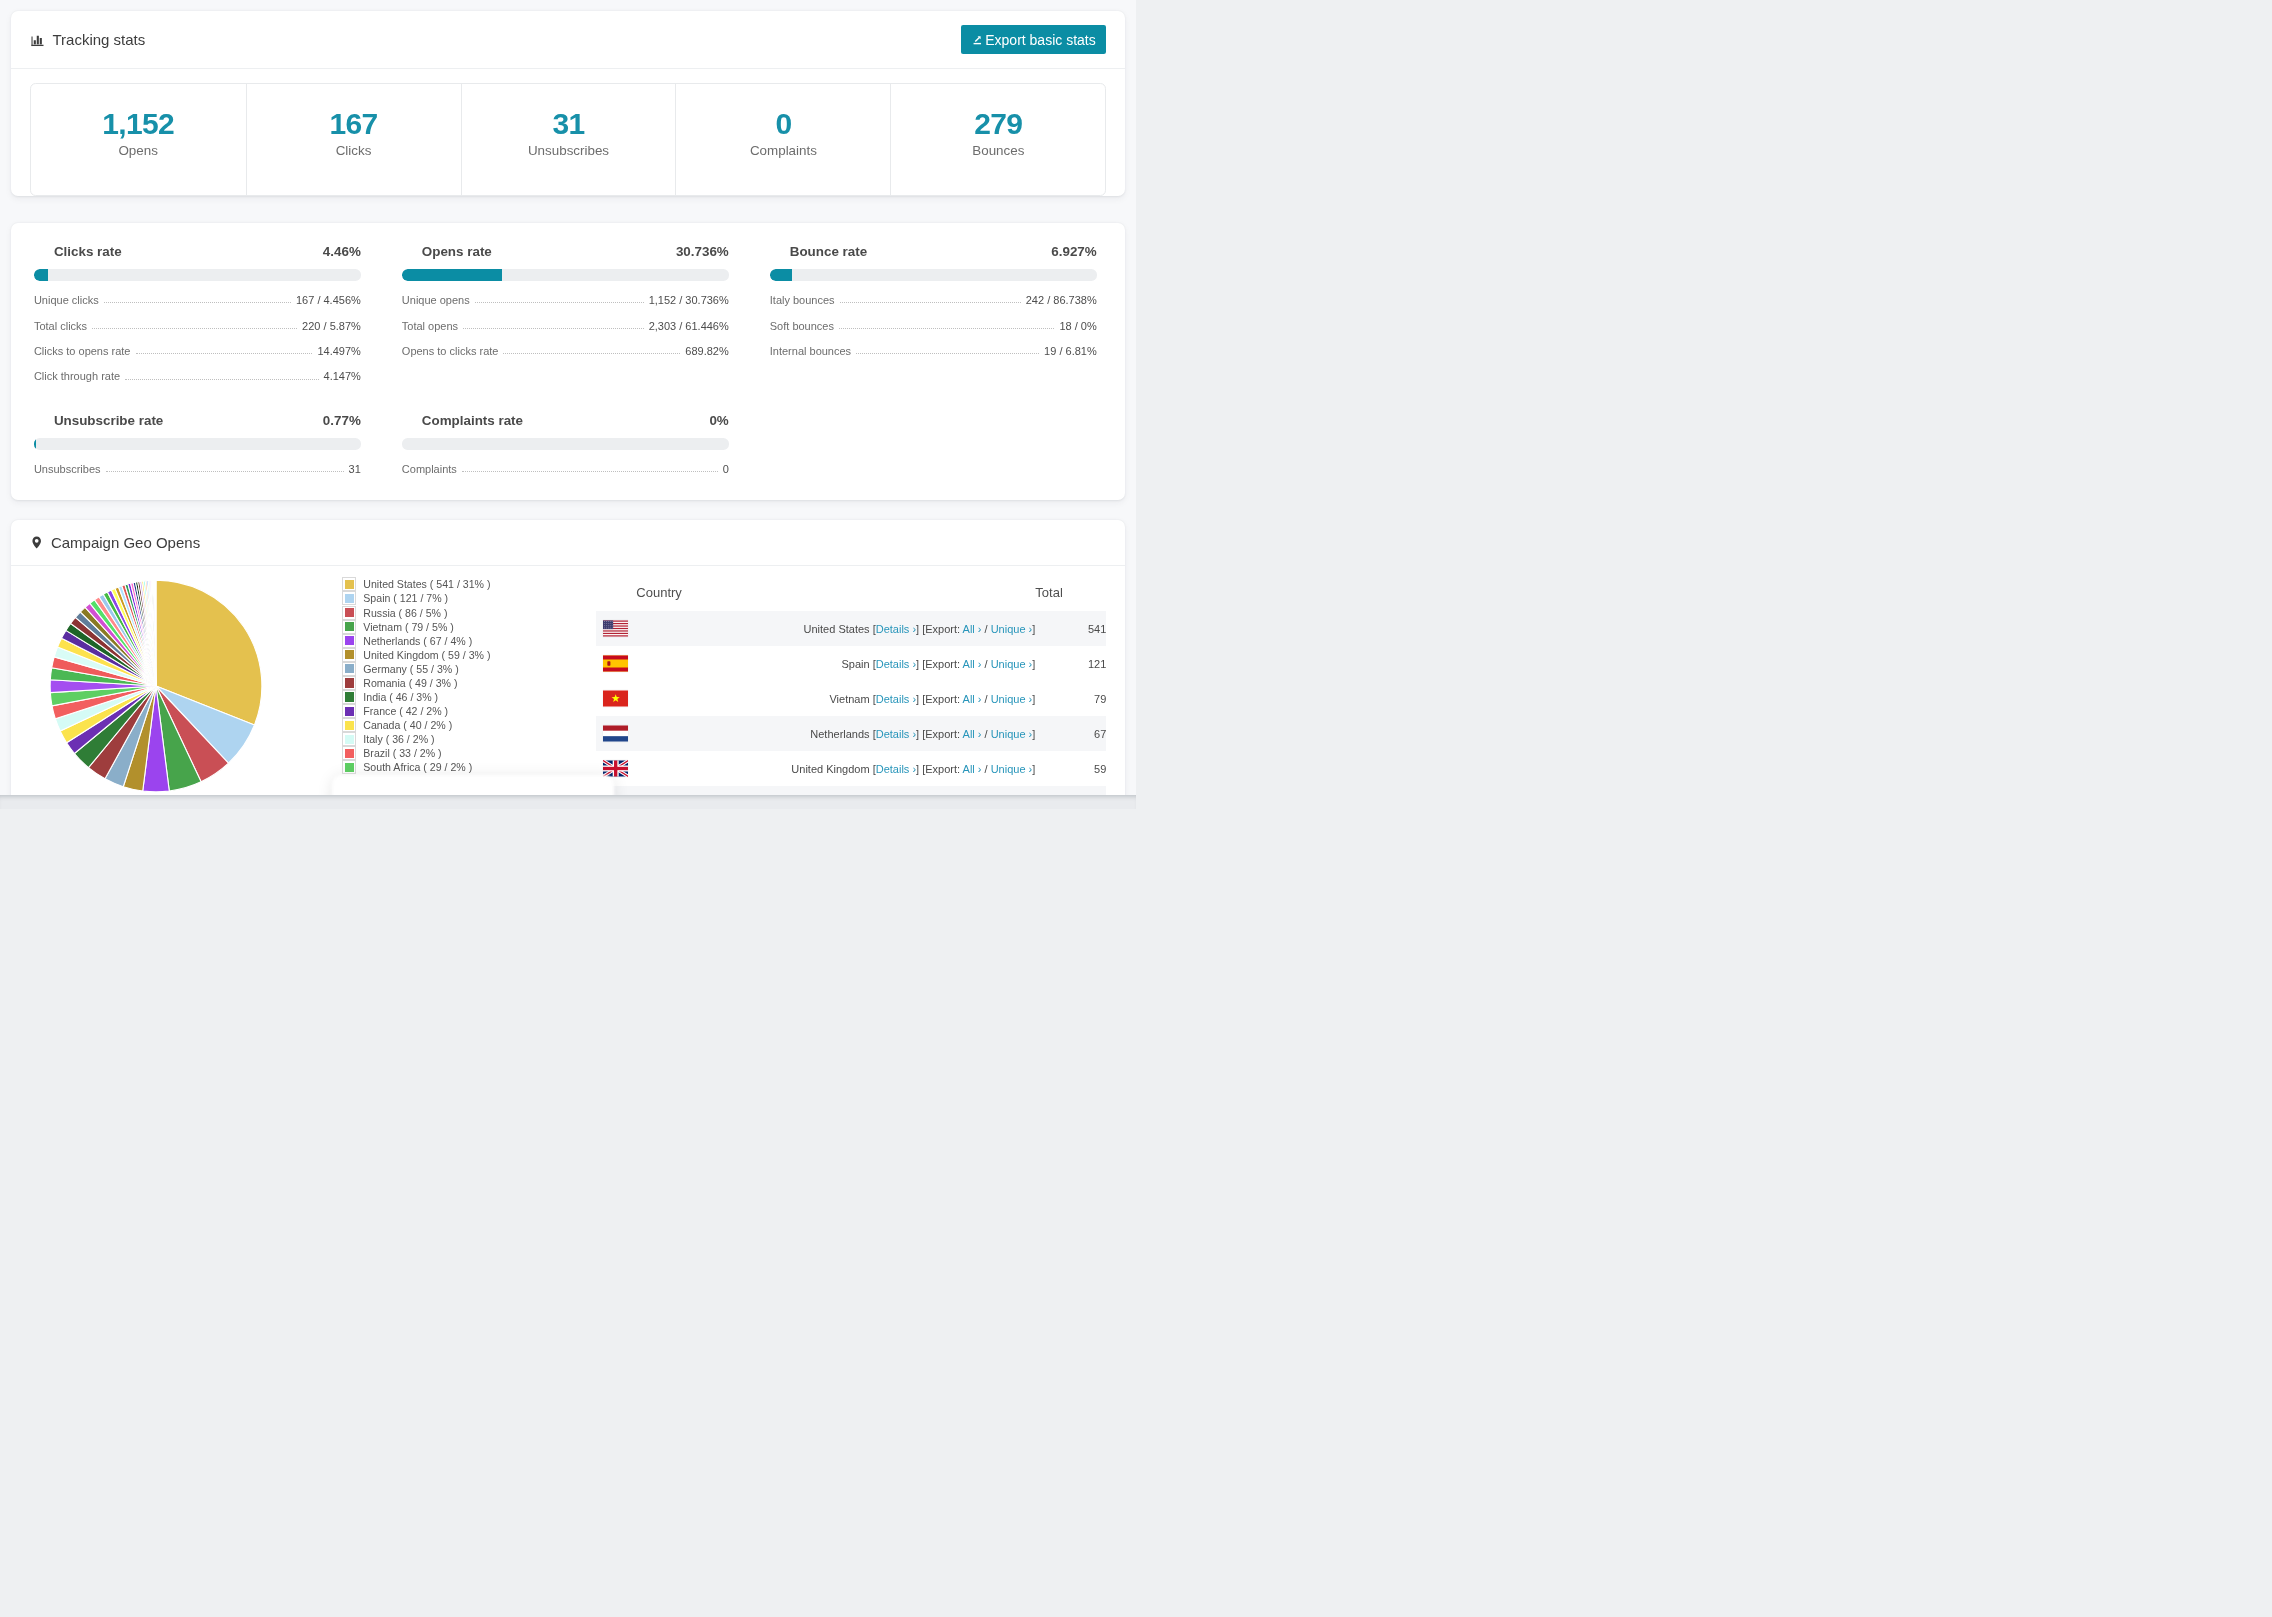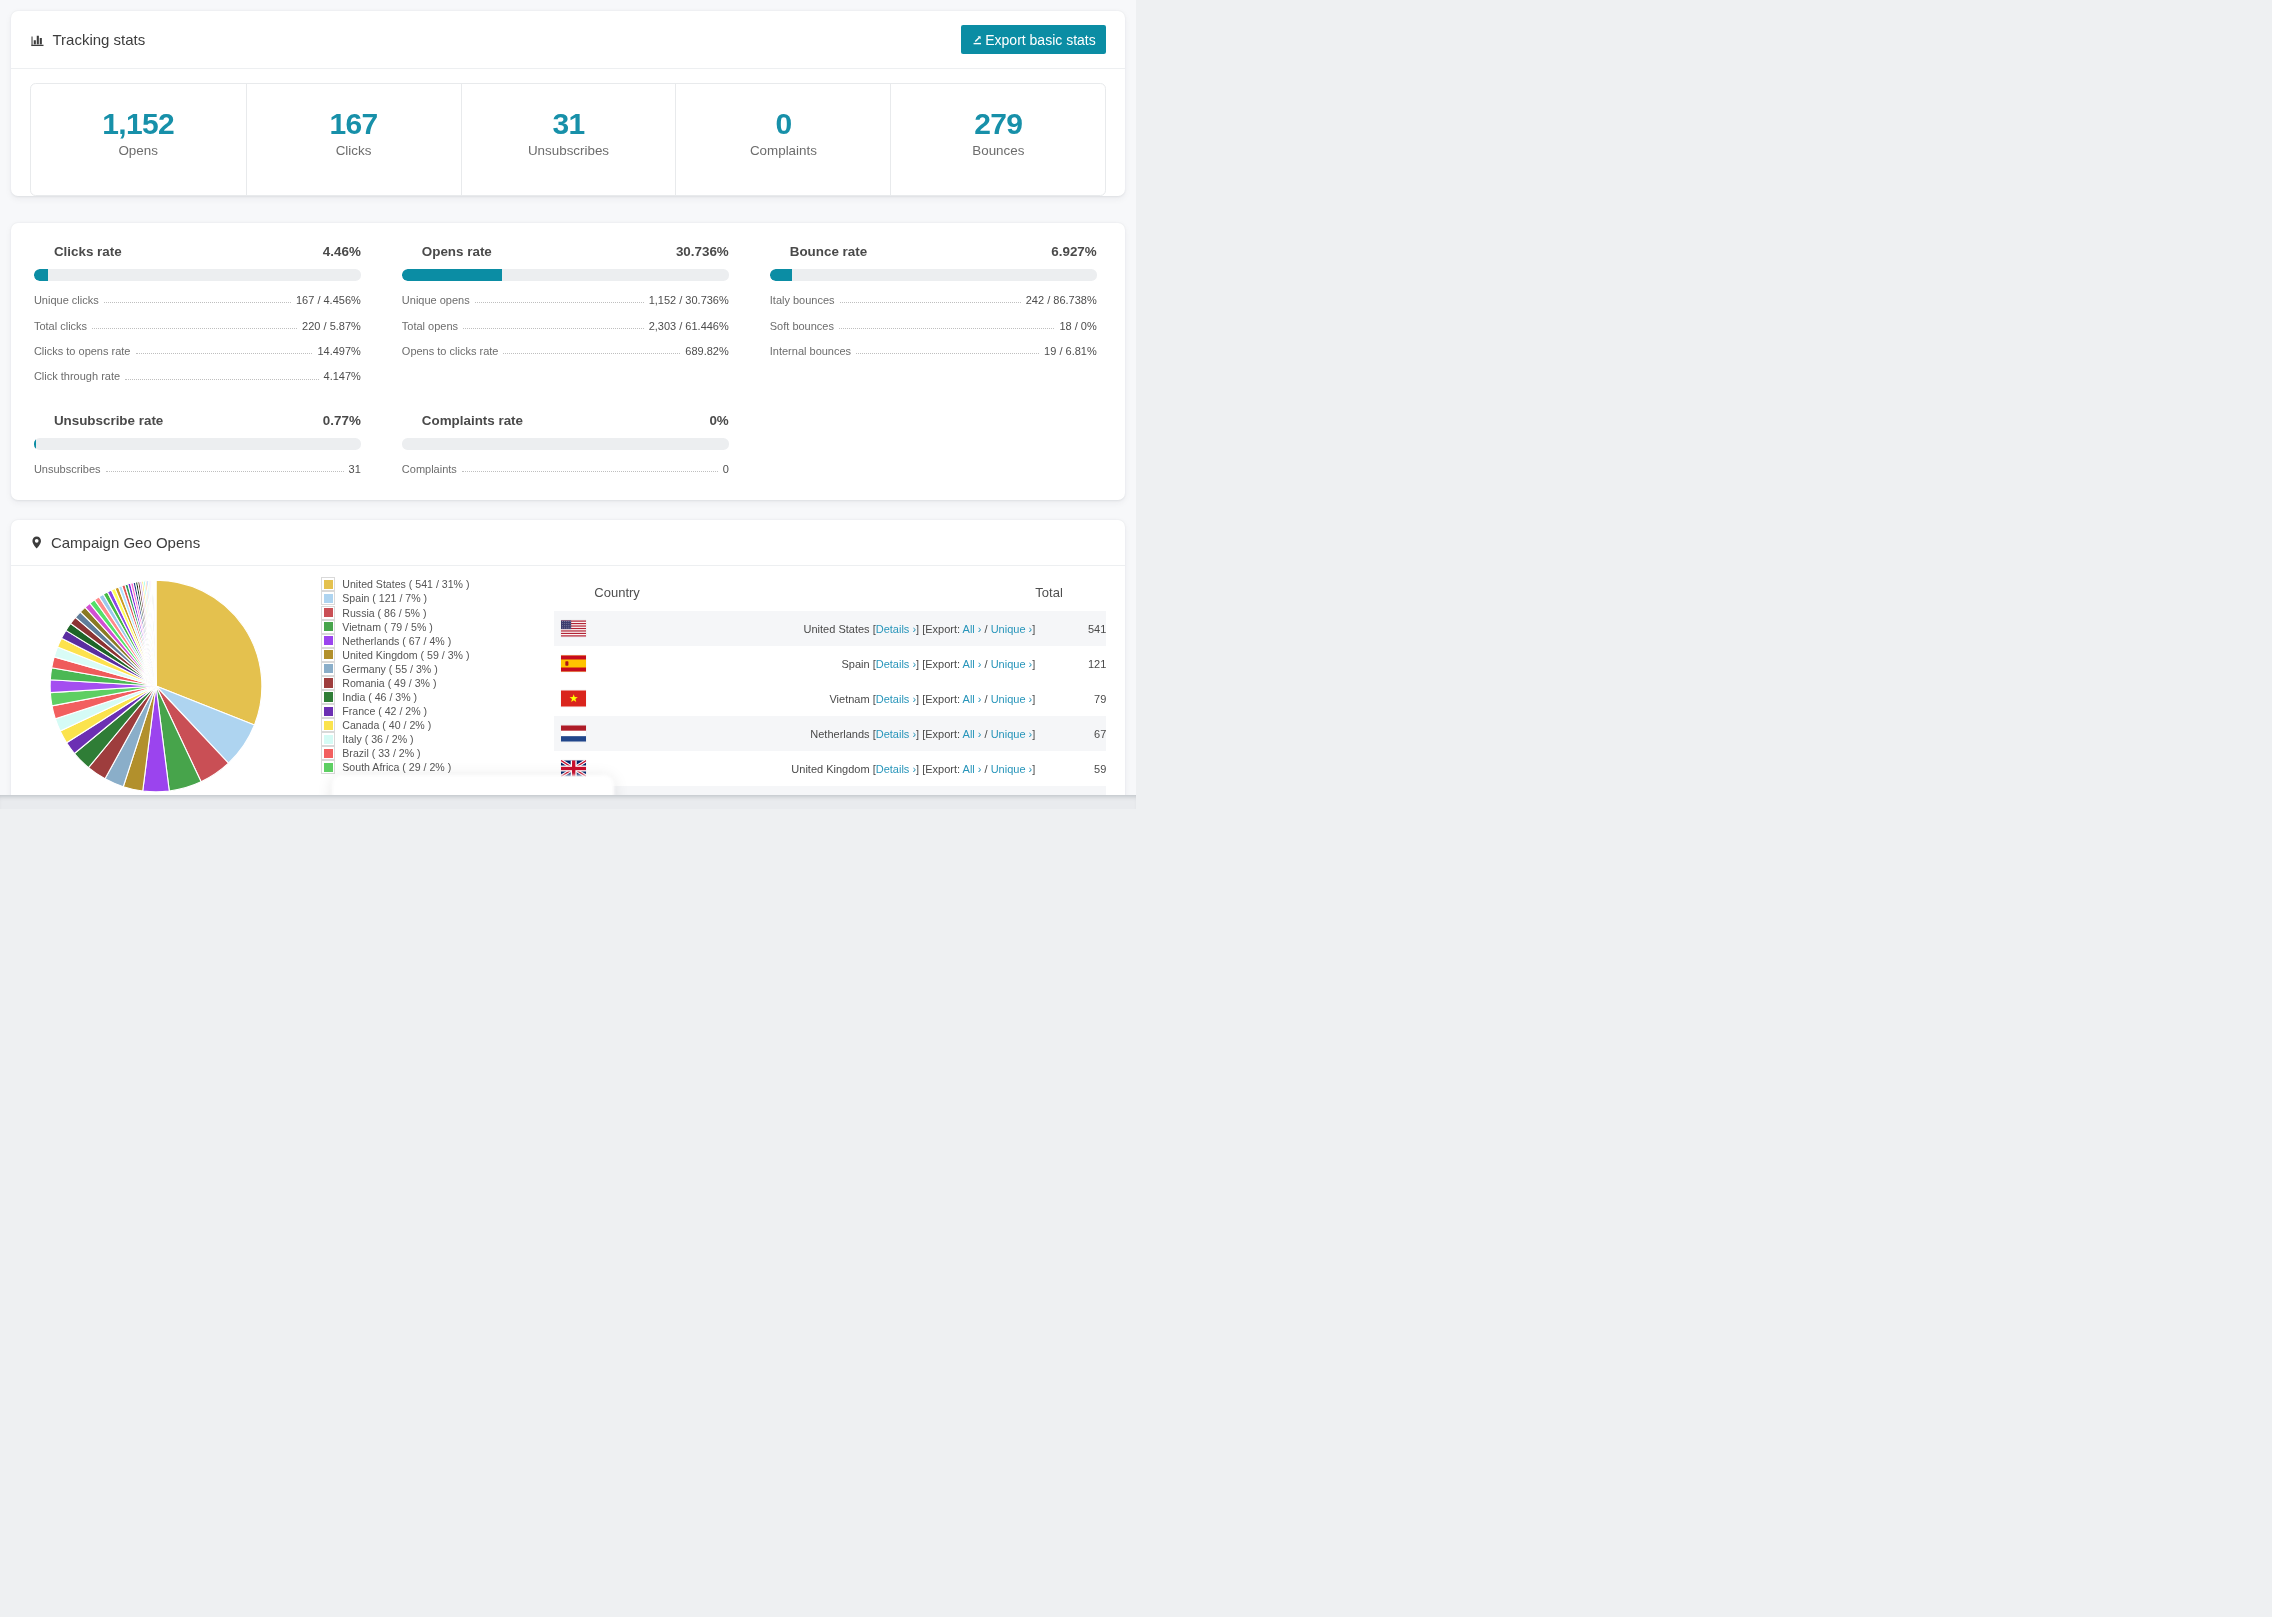--- a/index.html
+++ b/index.html
@@ -53,21 +53,21 @@
   .rate-value { font-size: 13.4px; font-weight: 700; color: #4a4a4a; }
   .bar-track { margin-top: 10px; height: 11.3px; border-radius: 5.6px; background: #eceef0; overflow: hidden; }
   .bar-fill  { height: 100%; border-radius: 5.6px 0 0 5.6px; background: var(--accent); }
   .rate-rows { margin-top: 5.6px; }
   .rrow { display: flex; align-items: flex-end; margin-top: 13.4px; font-size: 11px; }
   .rlabel { color: #6d6d6d; white-space: nowrap; }
   .leader { flex: 1; border-bottom: 0.7px dotted #bfbfbf; margin: 0 5px 2.8px; min-width: 14px; }
   .rvalue { color: #4d4d4d; white-space: nowrap; }
 
   
-  .geo-body { display: flex; align-items: flex-start; padding: 8.5px 18.4px 0 35px; }
+  .geo-body { display: flex; align-items: flex-start; padding: 8.5px 18.4px 0 35px; gap: 21px; }
   .pie-wrap { flex: none; margin-top: 1.4px; }
   .legend { flex: none; width: 233px; margin-left: 55px; margin-top: 2.8px; }
   .legend-item { display: flex; align-items: center; height: 13.4px; margin-bottom: 0.7px; }
   .swatch { width: 14px; height: 14px; flex: none; border: 0.7px solid #d9d9d9; padding: 1.4px;
             background-clip: content-box; margin-right: 7px; background-color: #ccc; }
   .legend-label { font-size: 10.6px; color: #555; white-space: nowrap; }
 
   .geo-table { flex: 1; margin-top: 0; }
   .geo-thead { display: flex; font-size: 13px; color: #4f4f4f; padding: 10px 0 11.3px 40px; }
   .th-country { flex: 1; }

